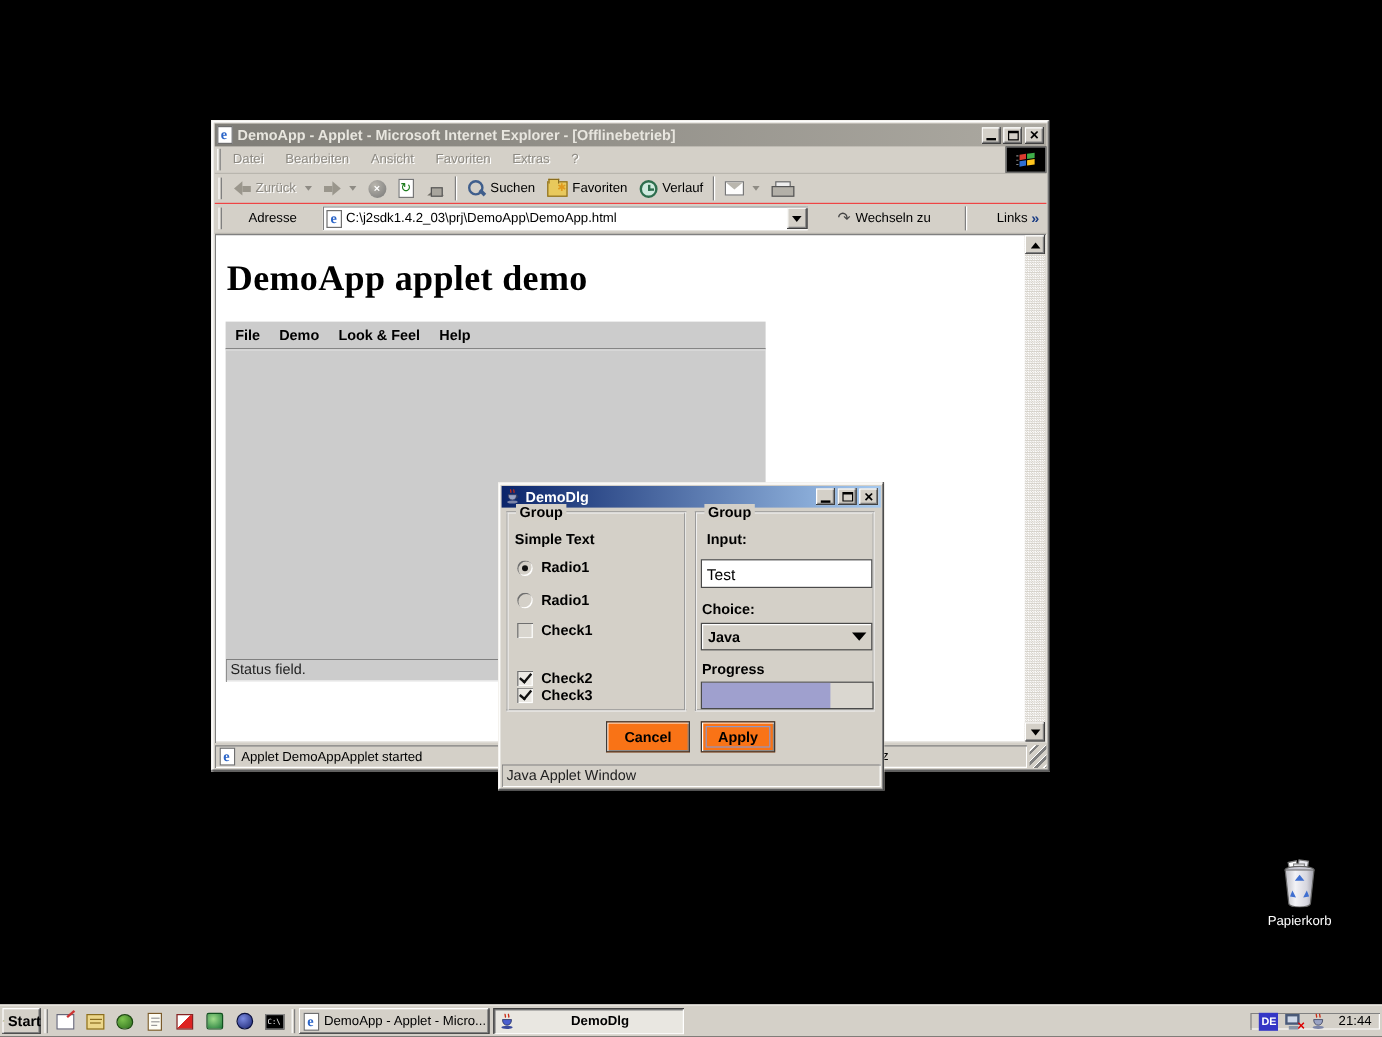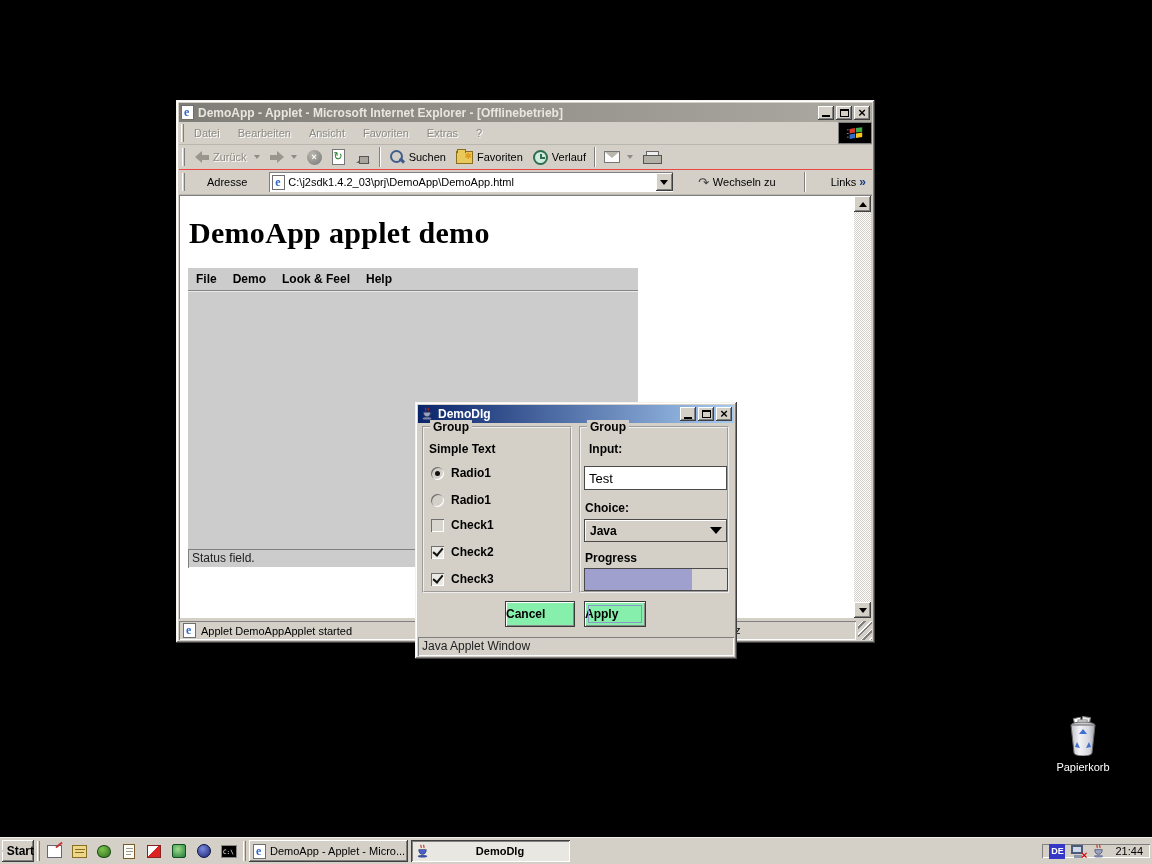--- a/index.html
+++ b/index.html
@@ -145,23 +145,23 @@
   .mfield input { width:100%; height:100%; border:none; outline:none; padding:0 4px;
     font-family:"Liberation Sans", sans-serif; font-size:13px; background:transparent; }
   .mcombo { position:absolute; left:3px; width:143px; height:23px; background:#d4d0c8; border:1px solid #4a4a4a;
     display:flex; align-items:center; box-shadow: inset 1px 1px #fff; }
   .mcombo .val { flex:1; font-weight:bold; padding-left:5px; }
   .mcombo .arrow { width:20px; display:flex; justify-content:center; }
   .mcombo .arrow i { width:0; height:0; border:6px solid transparent; border-top:7px solid #000; margin-top:6px; }
   .mprogress { position:absolute; left:3px; width:144px; height:23px; background:#dad7d0; border:1px solid #4a4a4a; }
   .mprogress .fill { height:100%; background:#9fa0ce; }
 
-  .mbtn { position:absolute; height:26px; background:#86efac; border:1px solid #3a3a3a;
+  .mbtn { position:absolute; height:26px; background:#f97316; border:1px solid #3a3a3a;
     box-shadow: inset 1px 1px #fff, inset -1px -1px #8a8a8a;
-    font-weight:bold; font-size:12px; display:flex; align-items:center; justify-content:flex-start;
+    font-weight:bold; font-size:12px; display:flex; align-items:center; justify-content:center;
     font-family:"Liberation Sans", sans-serif; }
   .mbtn.focused::after { content:""; position:absolute; inset:3px; border:1px solid #8f97c8; }
 
   .dlg-banner { position:absolute; left:0; right:0; bottom:0; height:19px; background:#d4d0c8;
     box-shadow: inset 1px 1px #808080, inset -1px -1px #fff; font-size:12px; color:#222; padding:2px 4px; }
 
   
   .taskbar { position:absolute; left:0; bottom:0; width:1152px; height:27px; background:#d4d0c8;
     border-top:1px solid #f2f0ea; display:flex; align-items:center; gap:3px; padding:0 2px; z-index:10; }
   .start-btn { width:32px; height:22px; gap:3px; font-weight:bold; font-size:12px; }
@@ -360,21 +360,21 @@
         <span>Radio1</span>
       </span>
       <span class="row" style="top:65px;">
         <i class="radio"></i>
         <span>Radio1</span>
       </span>
       <span class="row" style="top:90px;">
         <i class="checkbox"></i>
         <span>Check1</span>
       </span>
-      <span class="row" style="top:117px;">
+      <span class="row" style="top:130px;">
         <i class="checkbox on"></i>
         <span>Check2</span>
       </span>
       <span class="row" style="top:144px;">
         <i class="checkbox on"></i>
         <span>Check3</span>
       </span>
     </div>
 
     <div class="group g-right">

